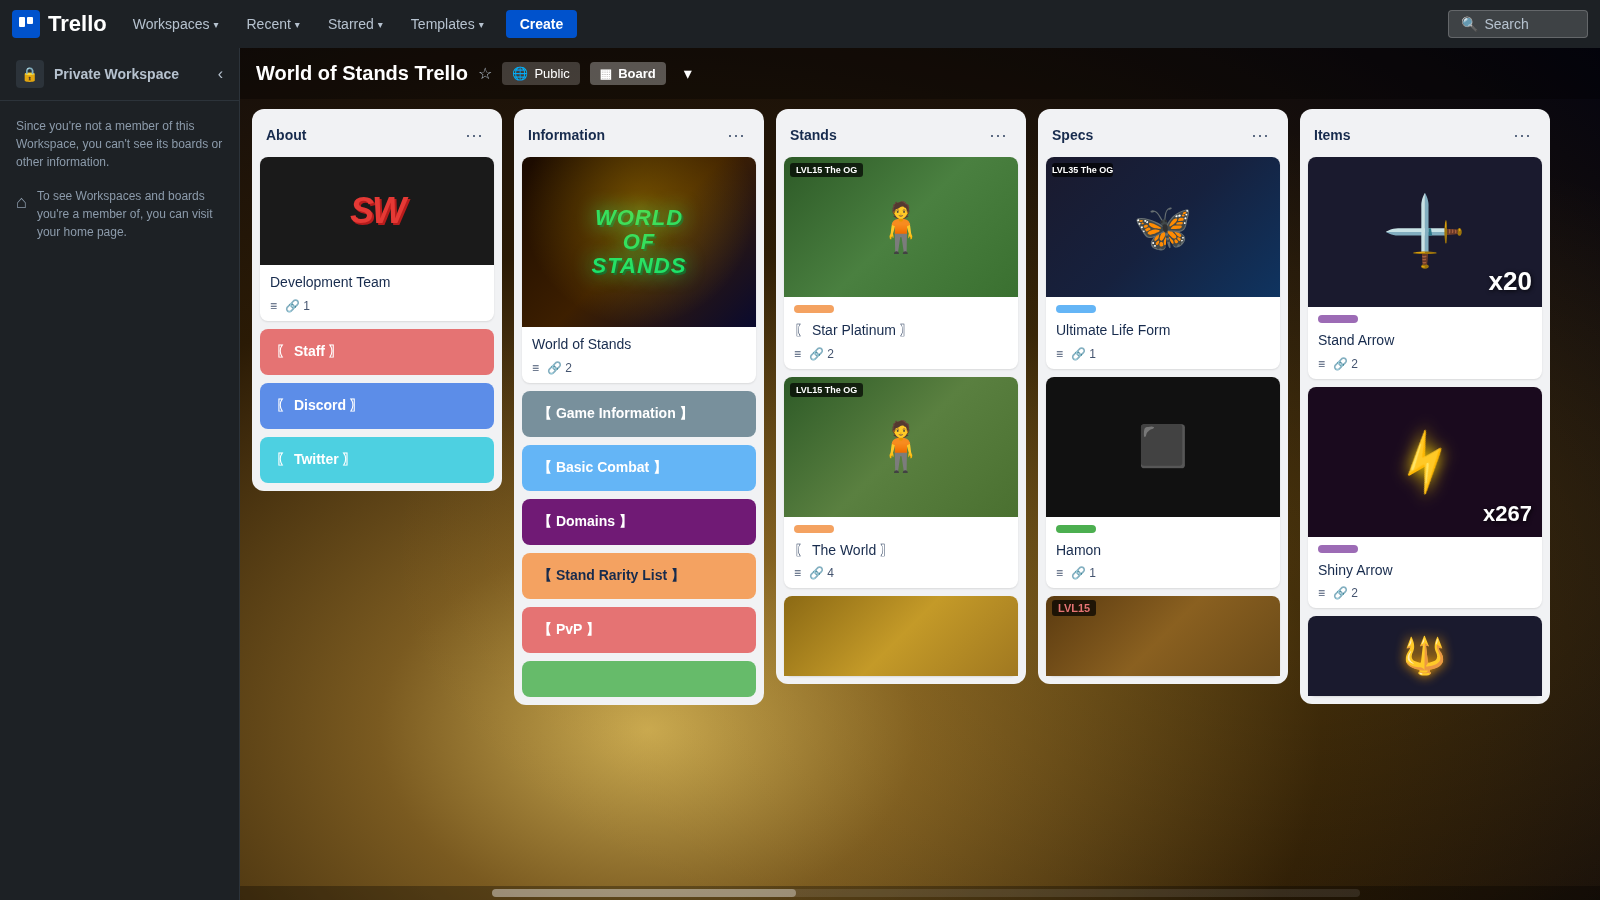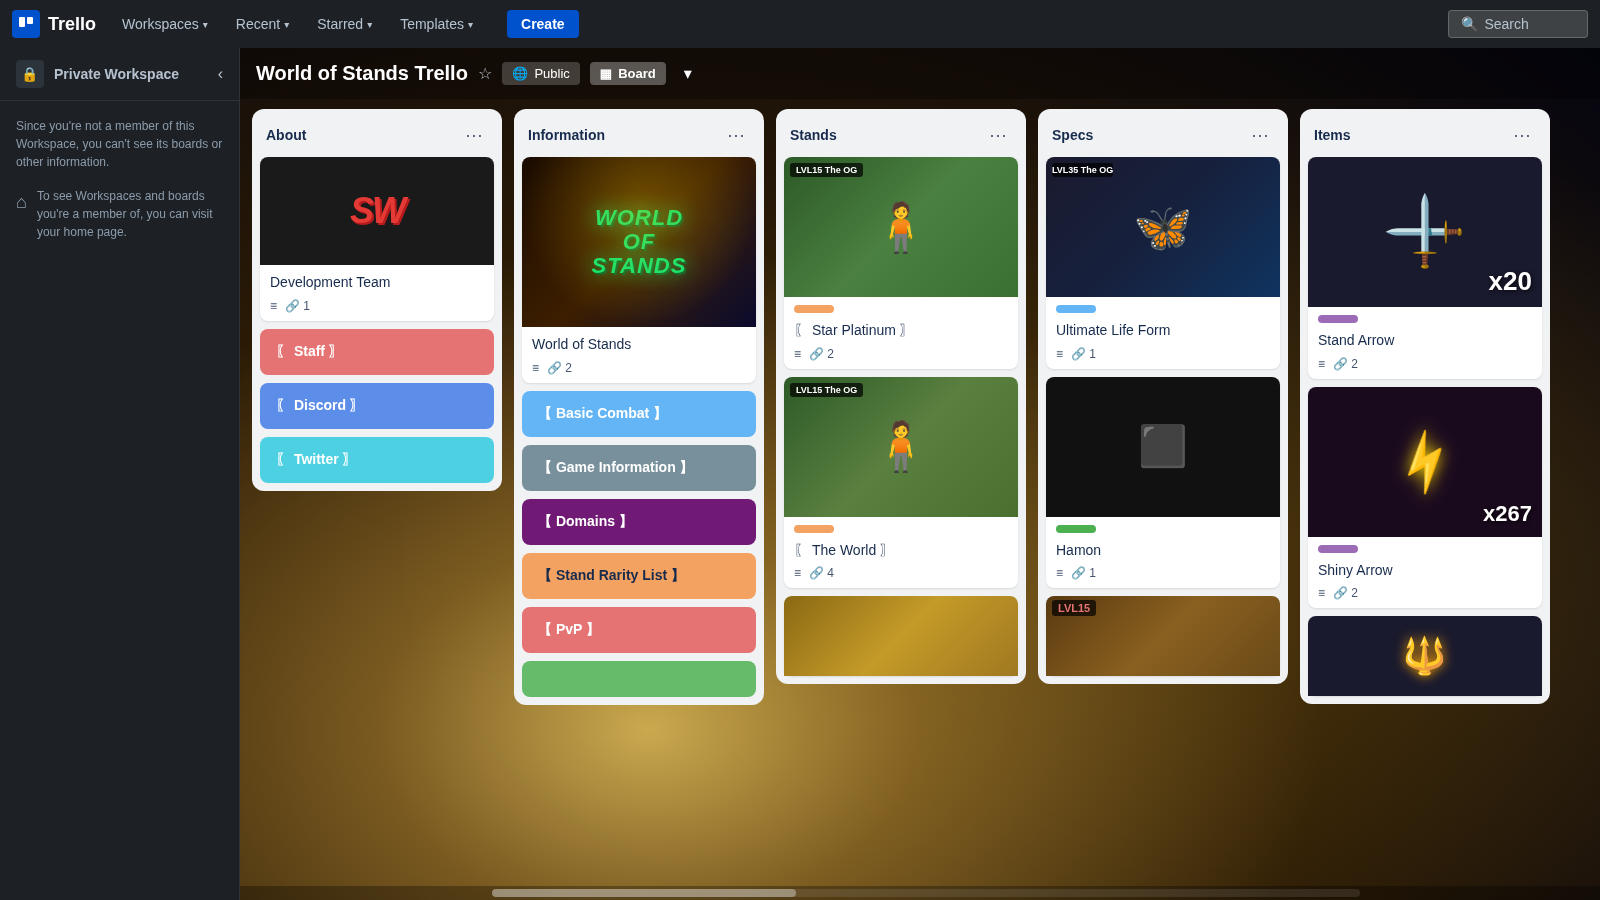--- a/index.html
+++ b/index.html
@@ -3,25 +3,25 @@
   <meta charset="utf-8">
   <style>
     * { box-sizing: border-box; margin: 0; padding: 0; }
     body { font-family: -apple-system, BlinkMacSystemFont, 'Segoe UI', sans-serif; background: #1d2125; color: #fff; height: 900px; overflow: hidden; }
 
     
     .top-nav {
       display: flex; align-items: center; height: 48px;
       background: #1d2125; padding: 0 12px; gap: 8px; position: relative; z-index: 10;
     }
-    .nav-logo { display: flex; align-items: center; gap: 8px; color: #fff; font-weight: 700; font-size: 18px; margin-right: 8px; }
+    .nav-logo { display: flex; align-items: center; gap: 8px; color: #fff; font-weight: 700; font-size: 22px; margin-right: 8px; }
     .nav-logo .logo-icon { width: 28px; height: 28px; background: #0052cc; border-radius: 4px; display: flex; align-items: center; justify-content: center; font-size: 14px; }
     .nav-btn { background: transparent; border: none; color: #b6c2cf; cursor: pointer; padding: 6px 10px; border-radius: 4px; font-size: 14px; display: flex; align-items: center; gap: 4px; }
     .nav-btn .chevron { font-size: 10px; }
-    .create-btn { background: #0052cc; color: #fff; border: none; border-radius: 4px; padding: 6px 14px; font-size: 14px; font-weight: 600; cursor: pointer; margin-left: 16px; }
+    .create-btn { background: #0052cc; color: #fff; border: none; border-radius: 4px; padding: 6px 14px; font-size: 14px; font-weight: 600; cursor: pointer; margin-left: 4px; }
     .nav-search { margin-left: auto; display: flex; align-items: center; gap: 6px; background: rgba(255,255,255,0.15); border: 1px solid rgba(255,255,255,0.2); border-radius: 4px; padding: 5px 12px; cursor: pointer; color: #b6c2cf; font-size: 14px; min-width: 140px; }
 
     
     .main-layout { display: flex; height: calc(900px - 48px); }
 
     
     .sidebar { width: 240px; background: #1d2125; border-right: 1px solid #2c333a; display: flex; flex-direction: column; flex-shrink: 0; }
     .sidebar-header { display: flex; align-items: center; padding: 12px 16px; gap: 10px; border-bottom: 1px solid #2c333a; }
     .sidebar-lock-icon { width: 28px; height: 28px; background: #2c333a; border-radius: 4px; display: flex; align-items: center; justify-content: center; font-size: 14px; }
     .sidebar-workspace-name { font-size: 14px; font-weight: 600; color: #b6c2cf; flex: 1; }
@@ -202,22 +202,22 @@
             </div>
             <div class="card-body">
               <div class="card-title">World of Stands</div>
               <div class="card-footer">
                 <span class="card-meta">≡</span>
                 <span class="card-meta">🔗 2</span>
               </div>
             </div>
           </div>
 
+          <button class="card-color-btn" style="background:#78909c;">【 Game Information 】</button>
           <button class="card-color-btn" style="background:#64b5f6;">【 Basic Combat 】</button>
-          <button class="card-color-btn" style="background:#78909c;">【 Game Information 】</button>
           <button class="card-color-btn" style="background:#701a75;">【 Domains 】</button>
           <button class="card-color-btn" style="background:#f4a261; color:#172b4d;">【 Stand Rarity List 】</button>
           <button class="card-color-btn" style="background:#e57373;">【 PvP 】</button>
           <button class="card-color-btn" style="background:#66bb6a; height:36px;"></button>
         </div>
       </div>
 
       <div class="column">
         <div class="column-header">
           <span class="column-title">Stands</span>

